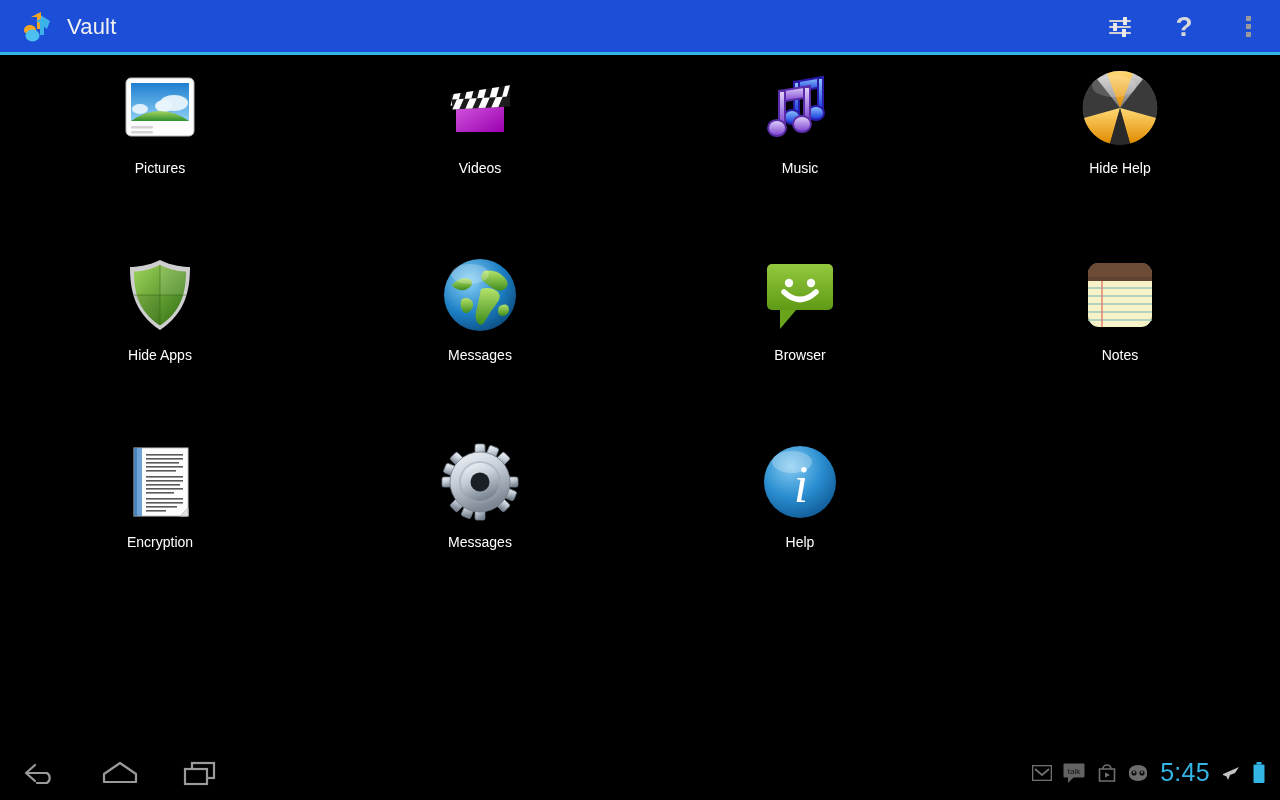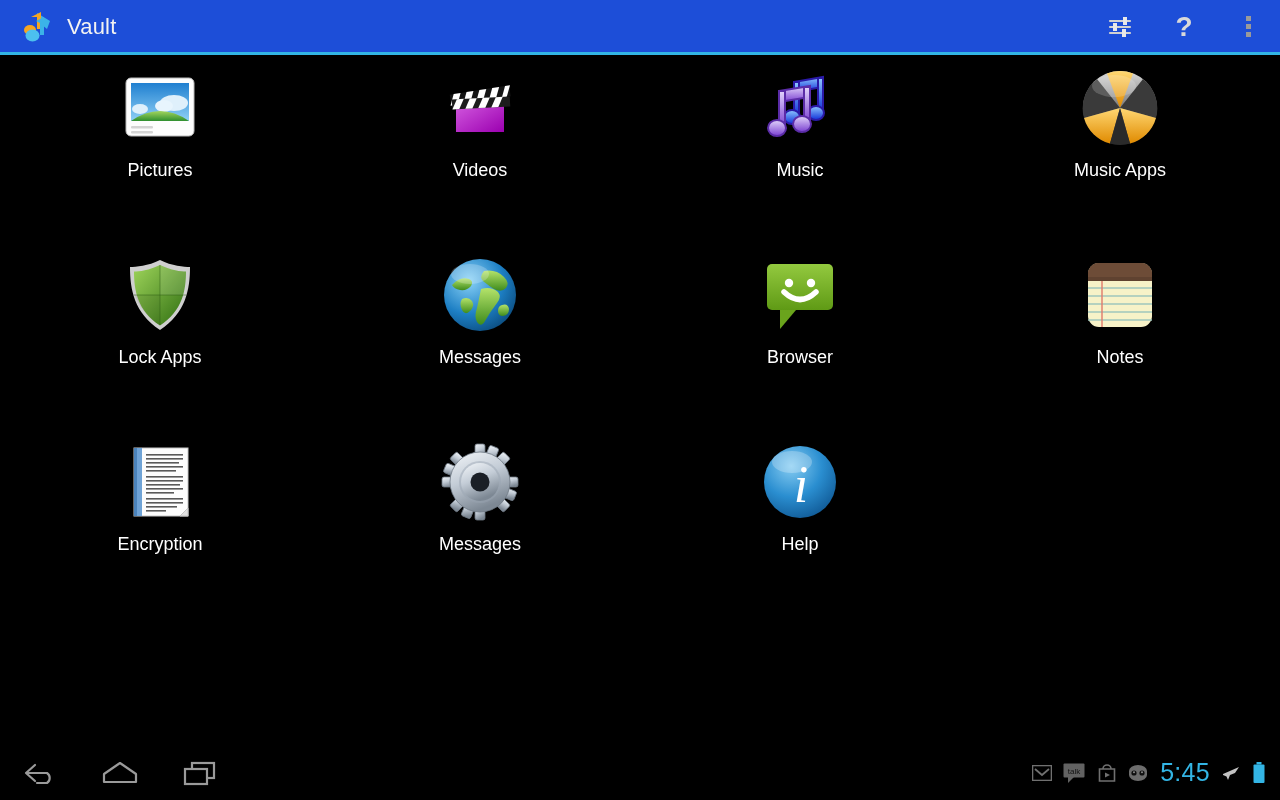--- a/index.html
+++ b/index.html
@@ -41,21 +41,21 @@
     grid-template-columns:repeat(4, 320px);
     grid-template-rows:repeat(3, 187px) 1fr;
     align-content:start;
   }
   .app-cell {
     display:flex; flex-direction:column; align-items:center;
     justify-content:flex-start; padding-top:13px; cursor:pointer;
   }
   .app-icon { width:80px; height:80px; position:relative; }
   .app-label {
-    margin-top:12px; color:#ffffff; font-size:18px; text-align:center;
+    margin-top:12px; color:#ffffff; font-size:14px; text-align:center;
     text-shadow:0 1px 1px rgba(0,0,0,.8);
   }
 
   
   #nav-bar {
     position:absolute; left:0; bottom:0; width:1280px; height:55px;
     background:#000; display:flex; align-items:flex-end;
   }
   .nav-btn { width:80px; height:55px; display:flex; align-items:center;
              justify-content:center; cursor:pointer; }
@@ -224,41 +224,41 @@
             <path d="M0 0 L-13 -34.5 A37 37 0 0 1 13 -34.5 Z" fill="url(#horg)"></path>
             <path d="M0 0 L-36 10 A37 37 0 0 1 -23 -29 Z" fill="#3a3a3a"></path>
             <path d="M0 0 L23 -29 A37 37 0 0 1 36 10 Z" fill="#3a3a3a"></path>
             <path d="M0 0 L-36 10 A37 37 0 0 0 -10 35.6 Z" fill="url(#horg)"></path>
             <path d="M0 0 L10 35.6 A37 37 0 0 0 36 10 Z" fill="url(#horg)"></path>
             <path d="M0 0 L-10 35.6 A37 37 0 0 0 10 35.6 Z" fill="#2a2a2a"></path>
           </g>
           <ellipse cx="34" cy="18" rx="22" ry="11" fill="#ffffff" opacity=".18"></ellipse>
         </svg>
       </div>
-      <div class="app-label">Music Apps</div>
+      <div class="app-label">Hide Help</div>
     </div>
 
     <div class="app-cell">
       <div class="app-icon">
         <svg width="80" height="80" viewBox="0 0 80 80">
           <defs>
             <linearGradient id="shgrn" x1="0" y1="0" x2="1" y2="1">
               <stop offset="0" stop-color="#9ed45a"></stop>
                 <stop offset="1" stop-color="#2e6d10"></stop>
             </linearGradient>
           </defs>
           <path d="M40 5 C52 11 64 12 70 12 C70 34 66 58 40 75 C14 58 10 34 10 12 C16 12 28 11 40 5 Z" fill="#cfcfcf"></path>
           <path d="M40 10 C51 15.5 61 16.5 66 16.5 C66 35 62.5 56 40 70.5 C17.5 56 14 35 14 16.5 C19 16.5 29 15.5 40 10 Z" fill="url(#shgrn)"></path>
           <path d="M40 10 C51 15.5 61 16.5 66 16.5 L66 40 L40 40 Z" fill="#ffffff" opacity=".12"></path>
           <path d="M14 40 L40 40 L40 70.5 C17.5 56 14 35 14 40 Z" fill="#000000" opacity=".08"></path>
           <line x1="40" y1="10" x2="40" y2="70" stroke="#2d5c13" stroke-width="1" opacity=".5"></line>
           <line x1="14" y1="40" x2="66" y2="40" stroke="#2d5c13" stroke-width="1" opacity=".5"></line>
         </svg>
       </div>
-      <div class="app-label">Lock Apps</div>
+      <div class="app-label">Hide Apps</div>
     </div>
 
 
     <div class="app-cell">
       <div class="app-icon">
         <svg width="80" height="80" viewBox="0 0 80 80">
           <defs>
             <radialGradient id="gsea" cx="0.35" cy="0.3" r="0.85">
               <stop offset="0" stop-color="#8ad2f7"></stop>
                 <stop offset="0.55" stop-color="#1d7fc4"></stop>

